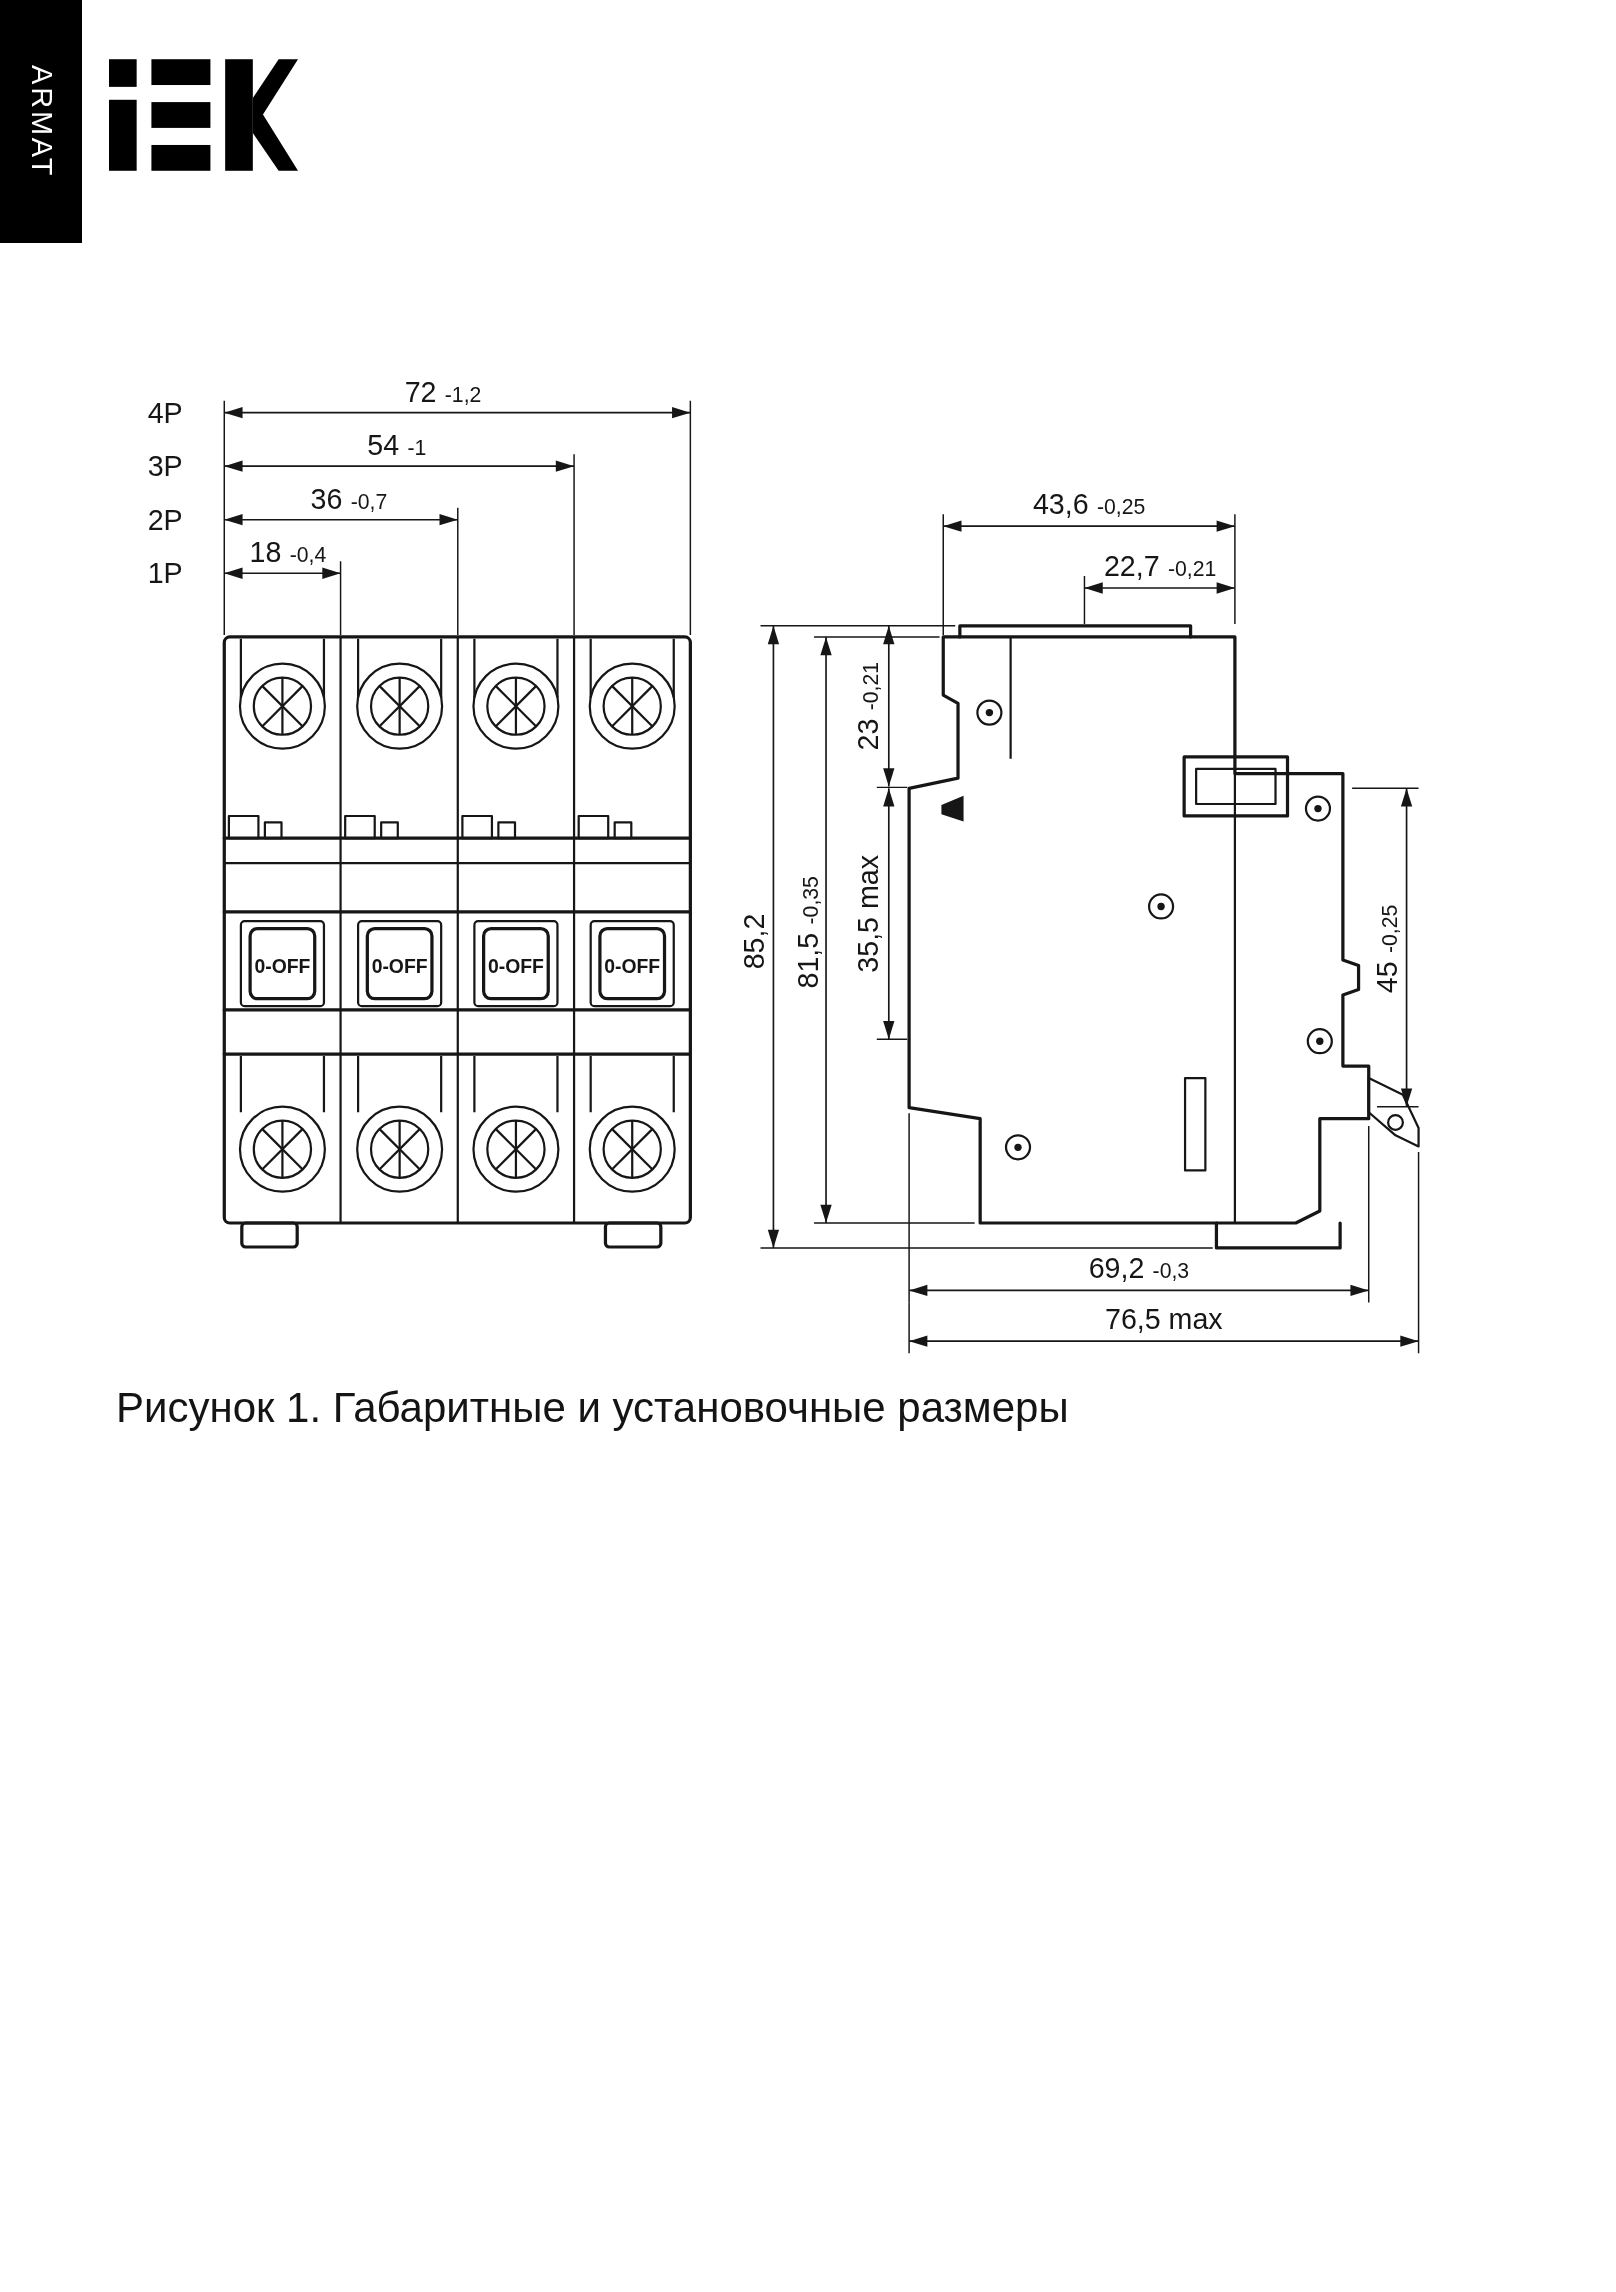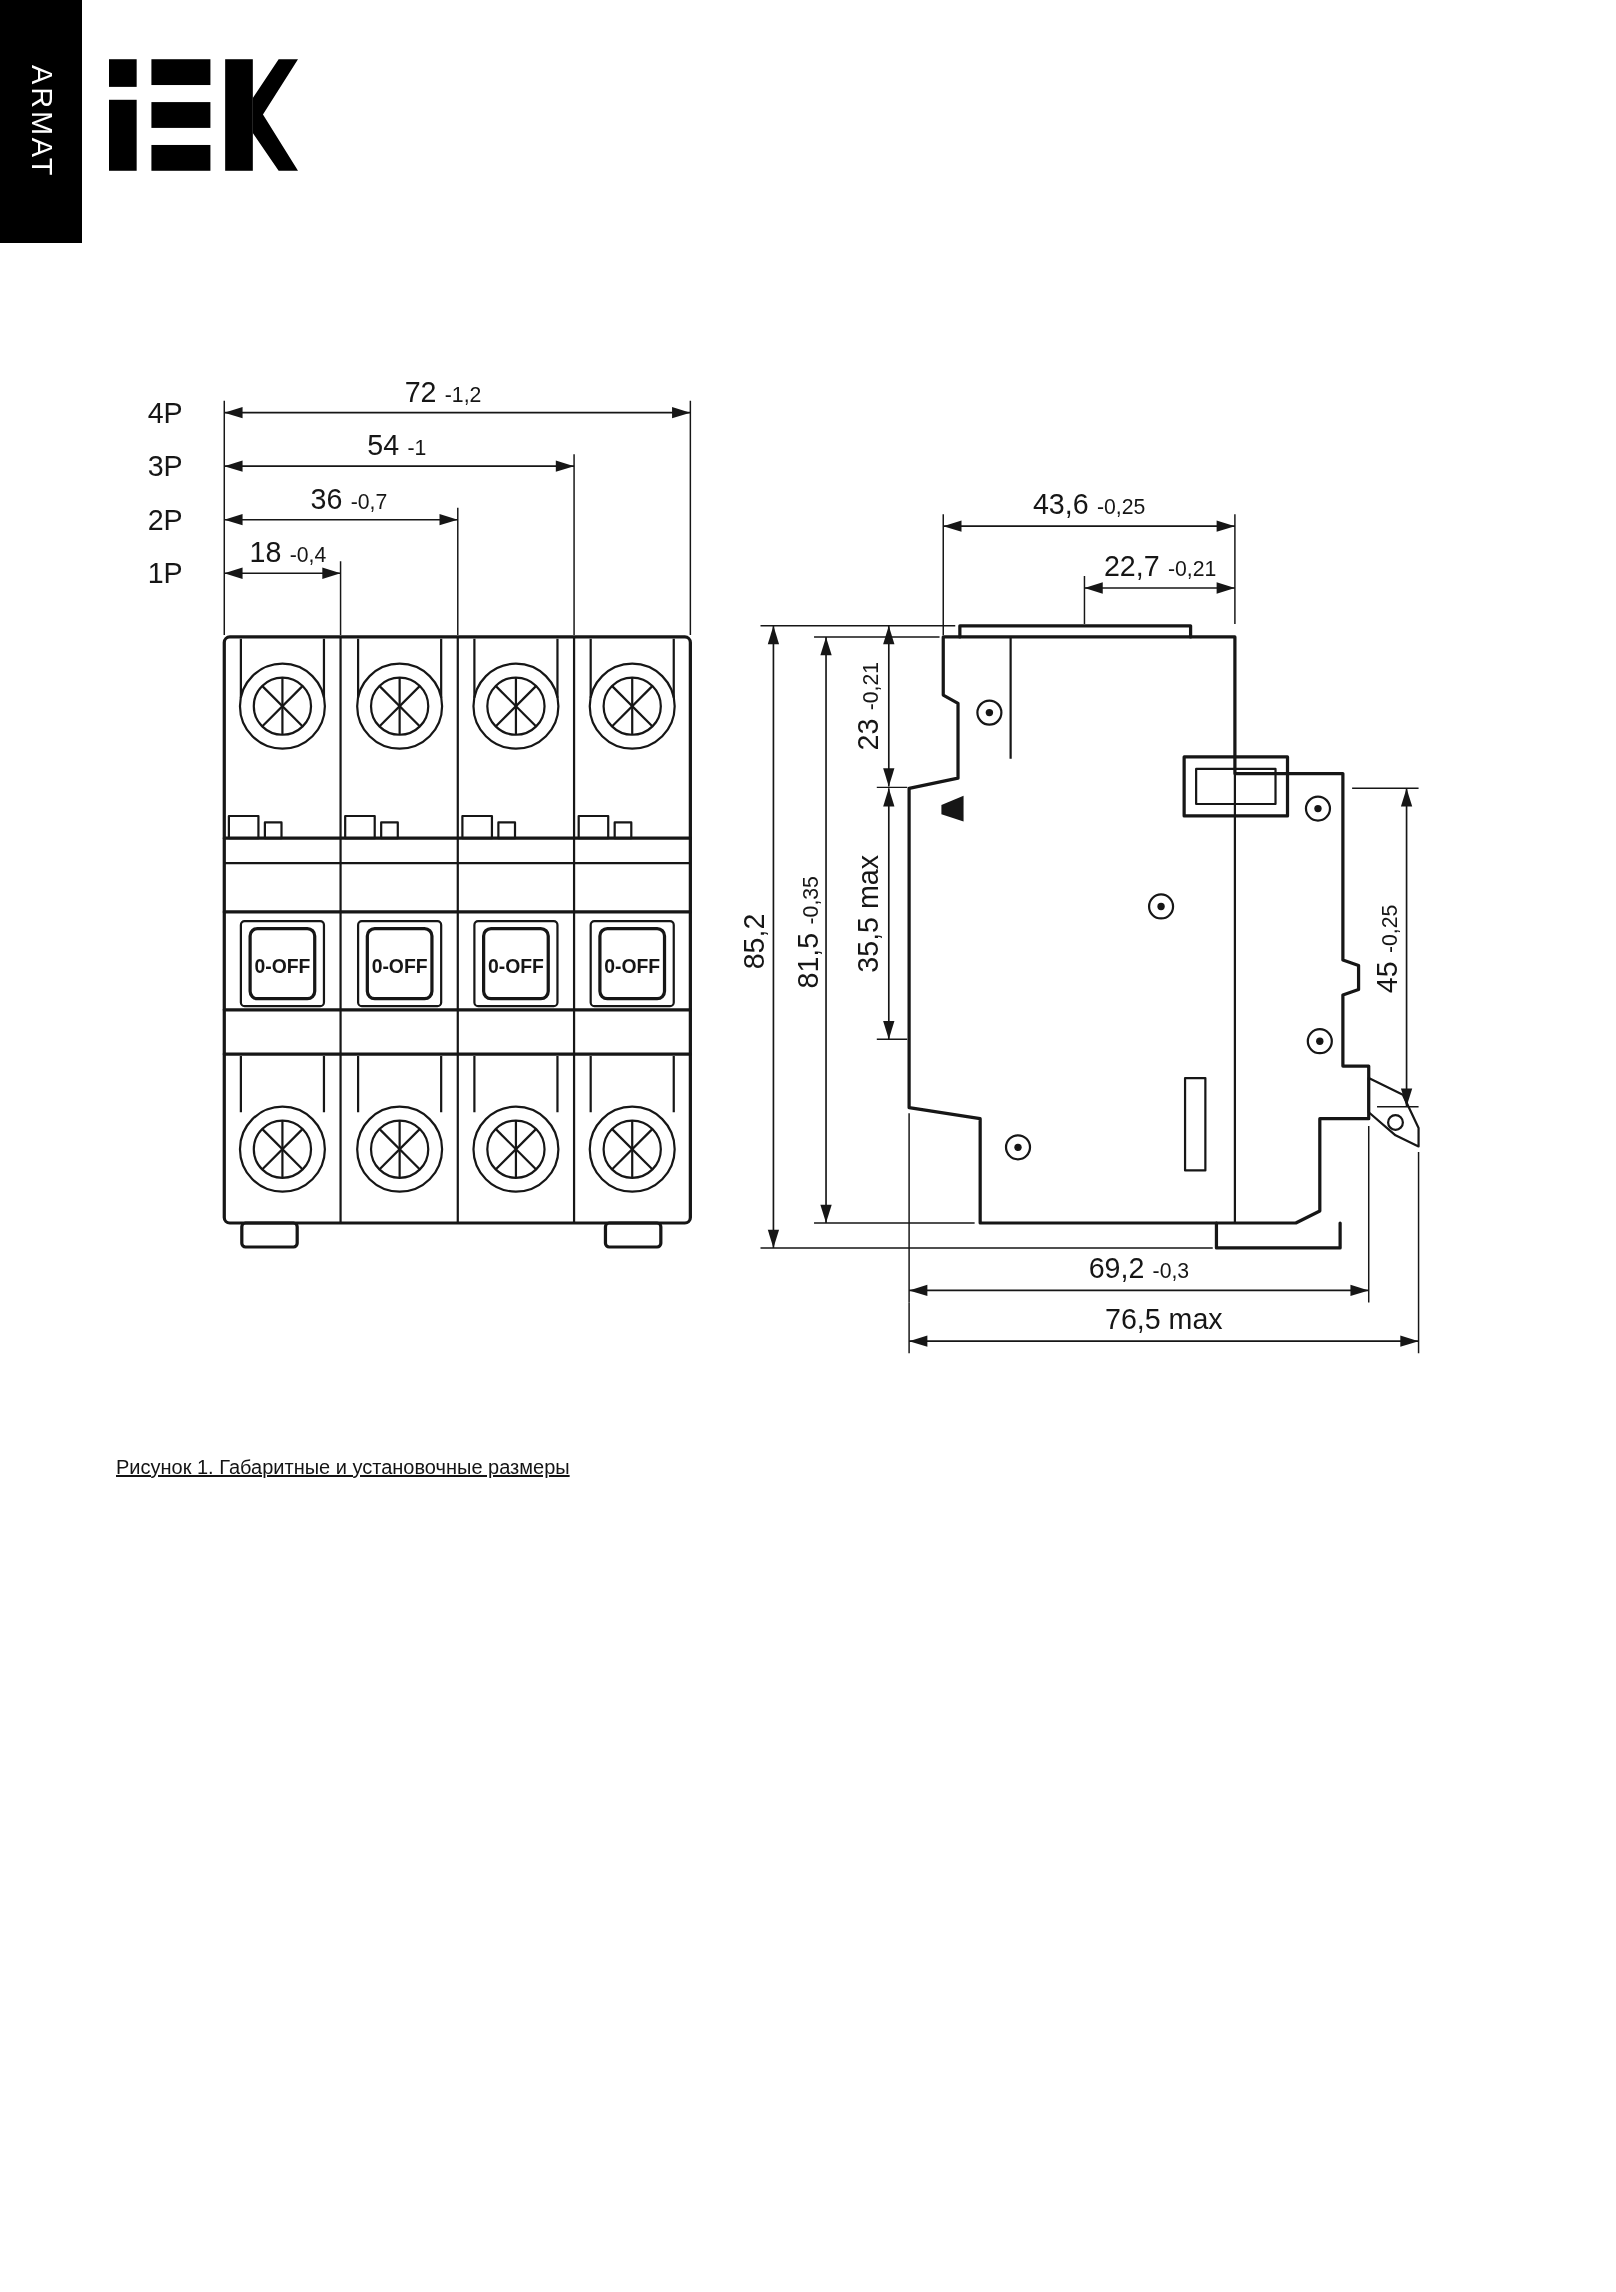--- a/index.html
+++ b/index.html
@@ -4,21 +4,21 @@
 <style>
   html,body{margin:0;padding:0;background:#ffffff;}
   .page{position:relative;width:1617px;height:2293px;background:#ffffff;overflow:hidden;
         font-family:"Liberation Sans",sans-serif;color:#161616;}
   .brand-bar{position:absolute;left:0;top:0;width:82px;height:243px;background:#000;
              display:flex;align-items:center;justify-content:center;}
   .brand-text{writing-mode:vertical-rl;color:#fff;font-size:29px;letter-spacing:2.8px;
               font-family:"Liberation Sans",sans-serif;}
   .logo-svg{position:absolute;left:109px;top:59px;}
   .drawing-svg{position:absolute;left:0;top:0;}
-  .caption{position:absolute;left:116px;top:1456px;font-size:20px;color:#141414;text-decoration:underline;}
+  .caption{position:absolute;left:116px;top:1384px;font-size:42px;color:#141414;}
   
   .ol{fill:none;stroke:#161616;stroke-width:3.5;stroke-linejoin:round;stroke-linecap:round;}
   .ol2{fill:none;stroke:#161616;stroke-width:2.4;stroke-linejoin:round;}
   .olw{fill:#ffffff;stroke:#161616;stroke-width:3.5;stroke-linejoin:round;}
   .dim{stroke:#161616;stroke-width:1.8;fill:none;}
   .ext{stroke:#161616;stroke-width:1.6;fill:none;}
   .dimtext{font-family:"Liberation Sans",sans-serif;font-size:31px;fill:#161616;}
   .tol{font-size:23px;}
   .polelabel{font-family:"Liberation Sans",sans-serif;font-size:31px;fill:#161616;}
   .toggletext{font-family:"Liberation Sans",sans-serif;font-size:21px;font-weight:bold;fill:#161616;}

